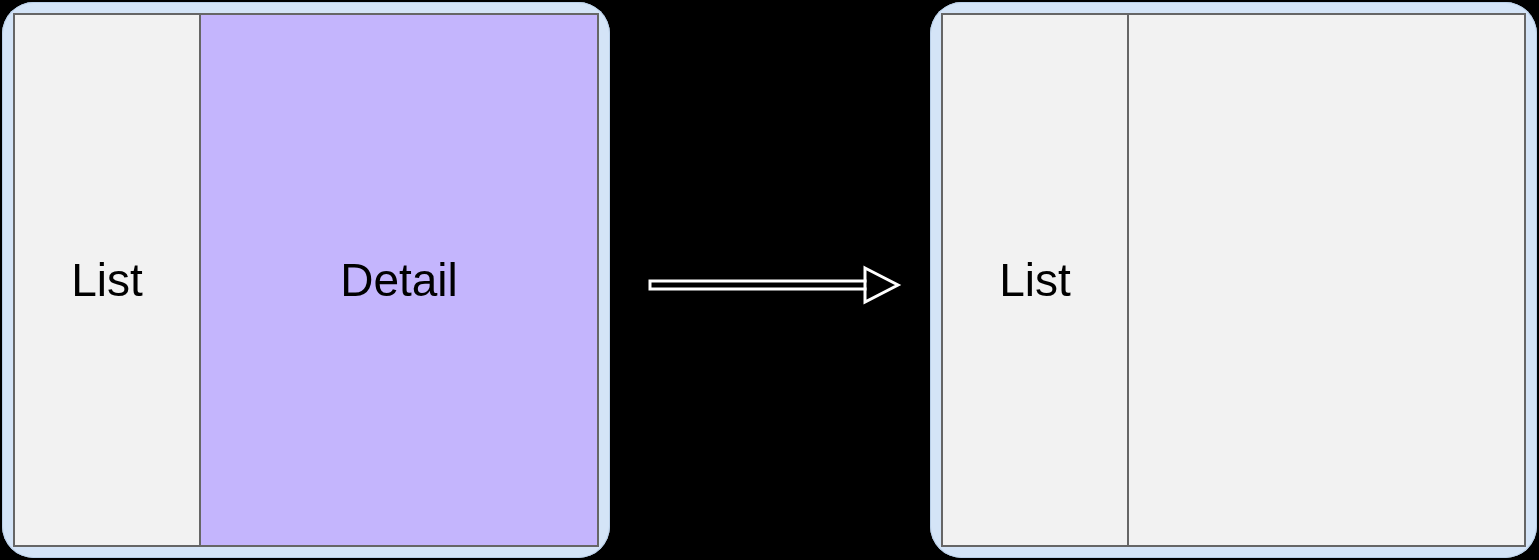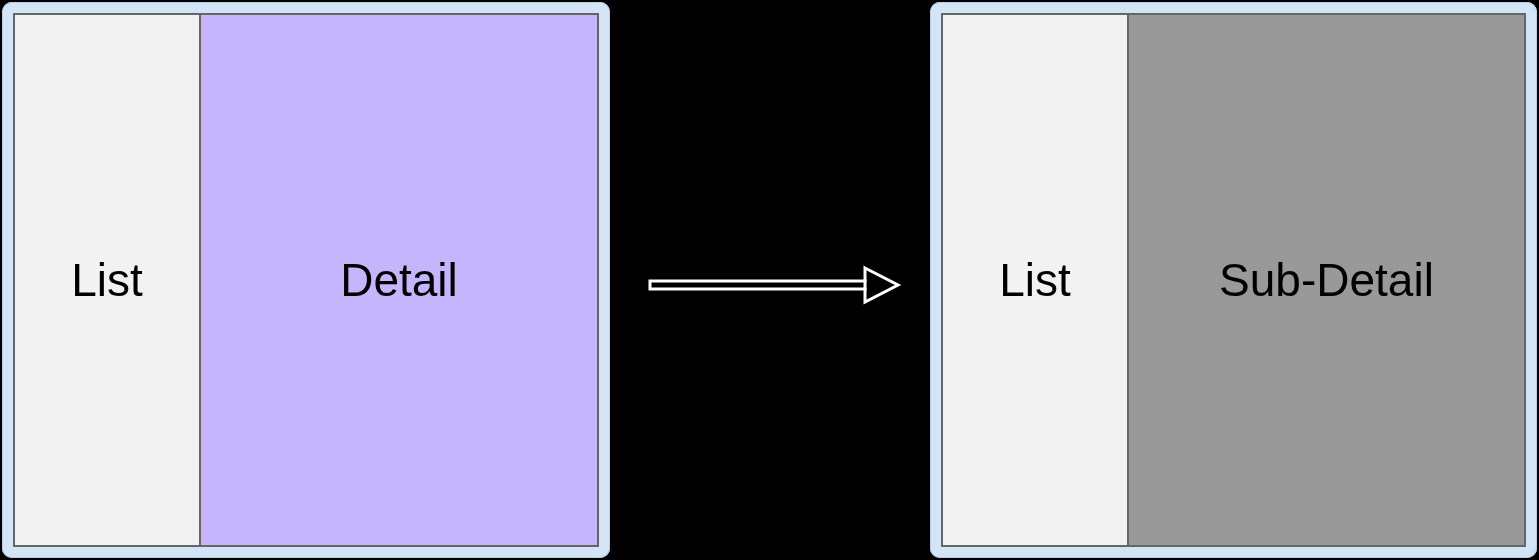--- a/index.html
+++ b/index.html
@@ -19,21 +19,21 @@
     width: 1539px;
     height: 560px;
     background: #000000;
   }
 
   
   .window {
     position: absolute;
     box-sizing: border-box;
     background: #d4e4f7;          
-    border-radius: 10px;
+    border-radius: 32px;
     padding: 11px;
     box-shadow: 0 0 0 1px #b9cfe8 inset;
   }
   .window-inner {
     box-sizing: border-box;
     width: 100%;
     height: 100%;
     display: flex;
     border: 2px solid #666666;     
     background: #f2f2f2;
@@ -105,19 +105,16 @@
 
       <path d="M 225 18 L 258 35 L 225 52 Z" stroke="#ffffff" stroke-width="3" fill="none" stroke-linejoin="miter"></path>
     </svg>
   </div>
 
   <div class="window" id="window-master-subdetail">
     <div class="window-inner">
       <div class="pane pane-list">
         <span>List</span>
       </div>
-      <div class="pane pane-detail">
-        <span>Sub-Detail</span>
-      </div>
     </div>
   </div>
 
 </div>
 
 </body></html>

